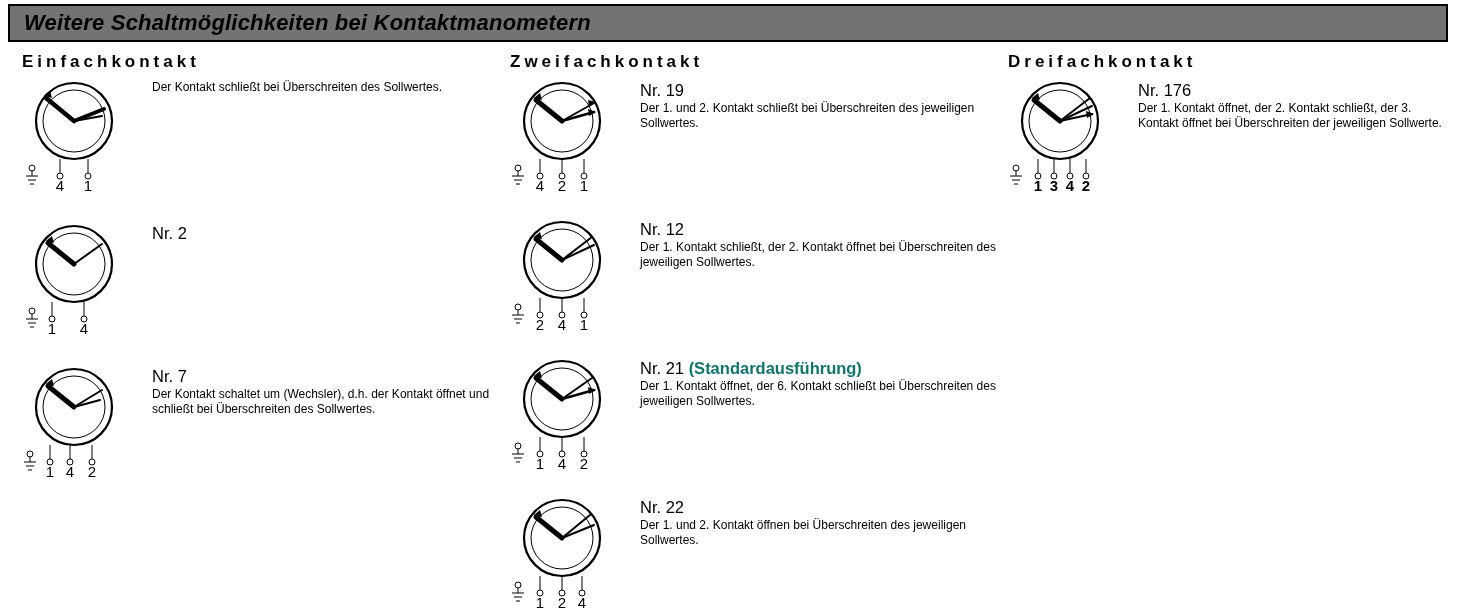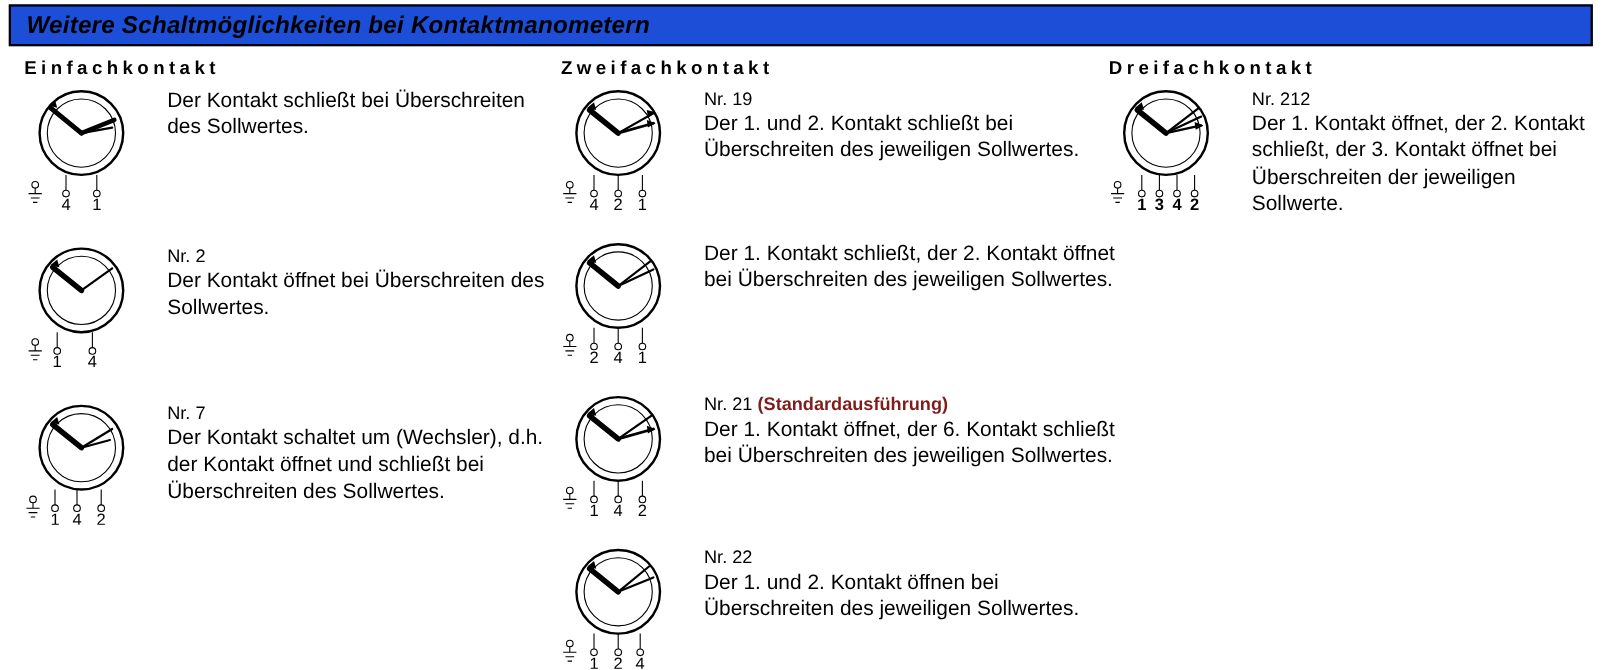--- a/index.html
+++ b/index.html
@@ -16,21 +16,21 @@
     overflow: hidden;
   }
 
   
   .banner {
     position: absolute;
     left: 8px;
     top: 4px;
     width: 1440px;
     height: 38px;
-    background: #1d4ed8;
+    background: #737373;
     border: 2px solid #000000;
     box-sizing: border-box;
     display: flex;
     align-items: center;
   }
   .banner-title {
     font-size: 22px;
     font-weight: bold;
     font-style: italic;
     letter-spacing: 0.2px;
@@ -69,25 +69,25 @@
   .text-wrap {
     flex: 1 1 auto;
     padding-top: 4px;
   }
   .item-title {
     font-size: 16.5px;
     line-height: 1.28;
     white-space: nowrap;
   }
   .item-title .std {
-    color: #7f1d1d;
+    color: #0f766e;
     font-weight: bold;
   }
   .item-desc {
-    font-size: 19px;
+    font-size: 12px;
     line-height: 1.28;
   }
 
   
   .col-1 .item { margin-bottom: 28px; }
   .col-2 .item { margin-bottom: 24px; }
   .col-3 .item { margin-bottom: 24px; }
 
   svg { display: block; }
   .svg-text {
@@ -149,21 +149,20 @@
         <circle cx="30" cy="100" r="3" fill="#fff" stroke="#000" stroke-width="1"></circle>
         <circle cx="62" cy="100" r="3" fill="#fff" stroke="#000" stroke-width="1"></circle>
         <circle cx="10" cy="92" r="3" fill="#fff" stroke="#000" stroke-width="1"></circle>
         <path d="M10 95 L10 100 M4 100 H16 M6 104 H14 M8 108 H12" stroke="#000" stroke-width="1"></path>
         <text class="svg-text" x="30" y="115" text-anchor="middle">1</text>
         <text class="svg-text" x="62" y="115" text-anchor="middle">4</text>
       </svg>
     </div>
     <div class="text-wrap">
       <div class="item-title">Nr. 2</div>
-      <div class="item-desc">Der Kontakt öffnet bei Überschreiten des Sollwertes.</div>
     </div>
   </div>
 
   <div class="item">
     <div class="gauge-wrap">
       <svg width="130" height="115" viewBox="0 0 130 115" aria-hidden="true">
         <circle cx="52" cy="45" r="38" fill="#fff" stroke="#000" stroke-width="2.2"></circle>
         <circle cx="52" cy="45" r="31" fill="none" stroke="#000" stroke-width="1"></circle>
         <path d="M52 45 L80 28" stroke="#000" stroke-width="2" stroke-linecap="round"></path>
         <path d="M52 45 L78 38" stroke="#000" stroke-width="2" stroke-linecap="round"></path>
@@ -238,20 +237,21 @@
         <circle cx="52" cy="100" r="3" fill="#fff" stroke="#000" stroke-width="1"></circle>
         <circle cx="74" cy="100" r="3" fill="#fff" stroke="#000" stroke-width="1"></circle>
         <circle cx="8" cy="92" r="3" fill="#fff" stroke="#000" stroke-width="1"></circle>
         <path d="M8 95 L8 100 M2 100 H14 M4 104 H12 M6 108 H10" stroke="#000" stroke-width="1"></path>
         <text class="svg-text" x="30" y="115" text-anchor="middle">2</text>
         <text class="svg-text" x="52" y="115" text-anchor="middle">4</text>
         <text class="svg-text" x="74" y="115" text-anchor="middle">1</text>
       </svg>
     </div>
     <div class="text-wrap">
+      <div class="item-title">Nr. 12</div>
       <div class="item-desc">Der 1. Kontakt schließt, der 2. Kontakt öffnet bei Überschreiten des jeweiligen Sollwertes.</div>
     </div>
   </div>
 
   <div class="item">
     <div class="gauge-wrap">
       <svg width="130" height="115" viewBox="0 0 130 115" aria-hidden="true">
         <circle cx="52" cy="45" r="38" fill="#fff" stroke="#000" stroke-width="2.2"></circle>
         <circle cx="52" cy="45" r="31" fill="none" stroke="#000" stroke-width="1"></circle>
         <path d="M52 45 L84 36" stroke="#000" stroke-width="2.5" stroke-linecap="round"></path>
@@ -334,17 +334,17 @@
         <circle cx="78" cy="100" r="3" fill="#fff" stroke="#000" stroke-width="1"></circle>
         <circle cx="8" cy="92" r="3" fill="#fff" stroke="#000" stroke-width="1"></circle>
         <path d="M8 95 L8 100 M2 100 H14 M4 104 H12 M6 108 H10" stroke="#000" stroke-width="1"></path>
         <text class="svg-text-b" x="30" y="115" text-anchor="middle">1</text>
         <text class="svg-text-b" x="46" y="115" text-anchor="middle">3</text>
         <text class="svg-text-b" x="62" y="115" text-anchor="middle">4</text>
         <text class="svg-text-b" x="78" y="115" text-anchor="middle">2</text>
       </svg>
     </div>
     <div class="text-wrap">
-      <div class="item-title">Nr. 212</div>
+      <div class="item-title">Nr. 176</div>
       <div class="item-desc">Der 1. Kontakt öffnet, der 2. Kontakt schließt, der 3. Kontakt öffnet bei Überschreiten der jeweiligen Sollwerte.</div>
     </div>
   </div>
 </div>
 
 </body></html>

